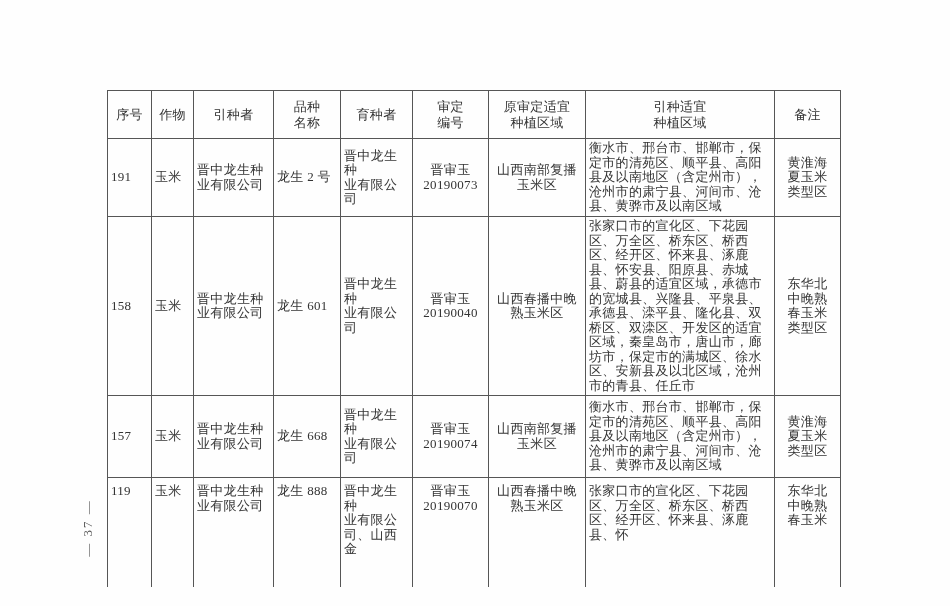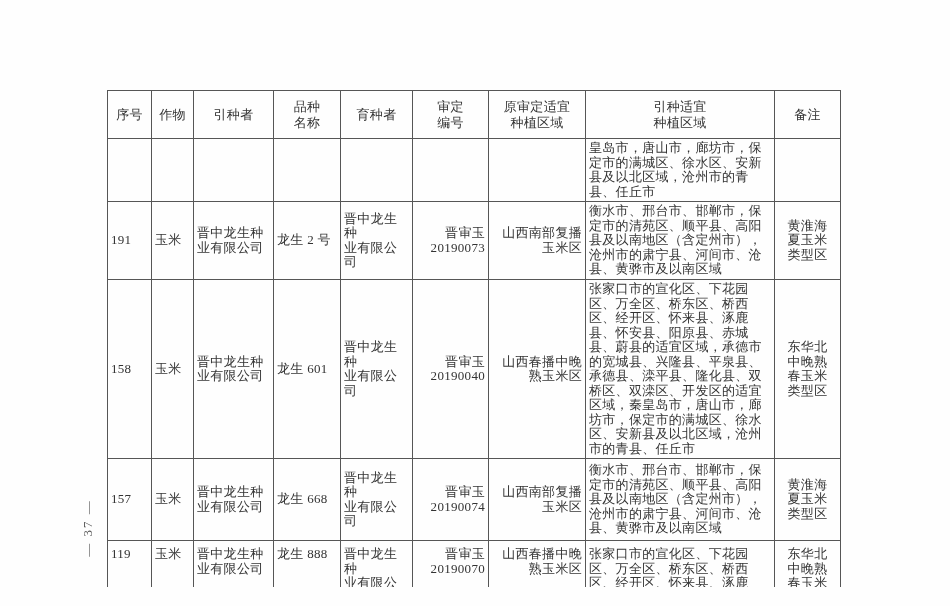--- a/index.html
+++ b/index.html
@@ -64,21 +64,21 @@
     color: #333333;
   }
   table.doc th {
     font-size: 13px;
     line-height: 16px;
     text-align: center;
     padding: 2px 1px;
   }
   
   td.c-center { text-align: left; }
-  td.c-left   { text-align: right; padding-left: 6px; padding-right: 4px; }
+  td.c-left   { text-align: center; padding-left: 6px; padding-right: 4px; }
   td.c-region { text-align: left; padding-left: 7px; padding-right: 5px; line-height: 14.6px; }
   td.c-note   { text-align: center; line-height: 15px; margin-left: 23px; }
   
   tr.hr  { height: 48px; margin-top: 46px; }
   tr.r0  { height: 62px; }
   tr.r1  { height: 78px; }
   tr.r2  { height: 175px; }
   tr.r3  { height: 82px; }
   tr.r4  { height: 160px; vertical-align: top; }
   tr.r4 td { vertical-align: top; padding-top: 6px; }
@@ -117,31 +117,20 @@
           <th>审定
 编号</th>
           <th>原审定适宜
 种植区域</th>
           <th>引种适宜
 种植区域</th>
           <th>备注</th>
         </tr>
       </thead>
       <tbody>
-        <tr class="r0">
-          <td class="c-center"></td>
-          <td class="c-center"></td>
-          <td class="c-center"></td>
-          <td class="c-center"></td>
-          <td class="c-center"></td>
-          <td class="c-left"></td>
-          <td class="c-left"></td>
-          <td class="c-region">皇岛市，唐山市，廊坊市，保定市的满城区、徐水区、安新县及以北区域，沧州市的青县、任丘市</td>
-          <td class="c-note"></td>
-        </tr>
         <tr class="r1">
           <td class="c-center">191</td>
           <td class="c-center">玉米</td>
           <td class="c-center">晋中龙生种
 业有限公司</td>
           <td class="c-center">龙生 2 号</td>
           <td class="c-center">晋中龙生种
 业有限公司</td>
           <td class="c-left">晋审玉
 20190073</td>

